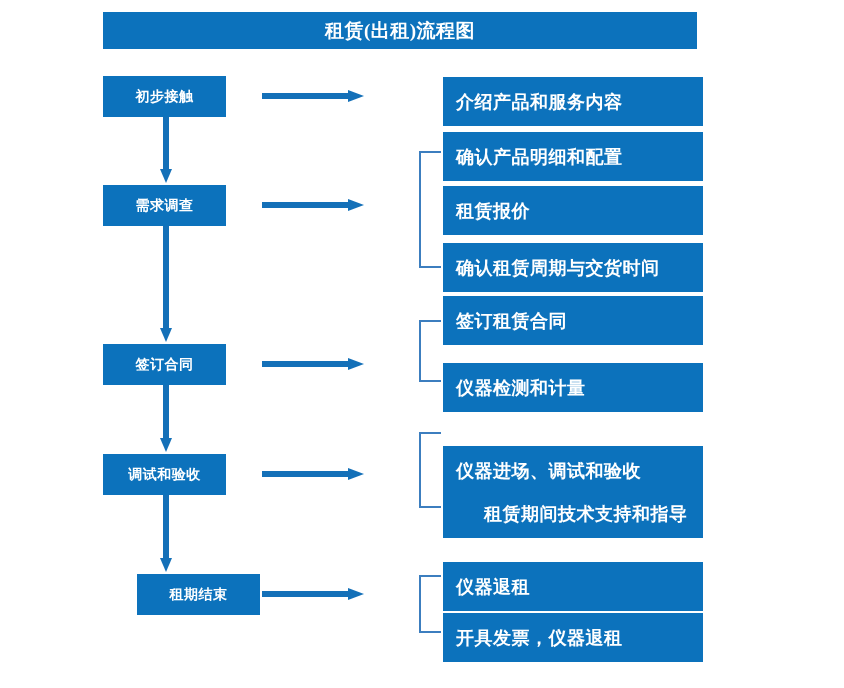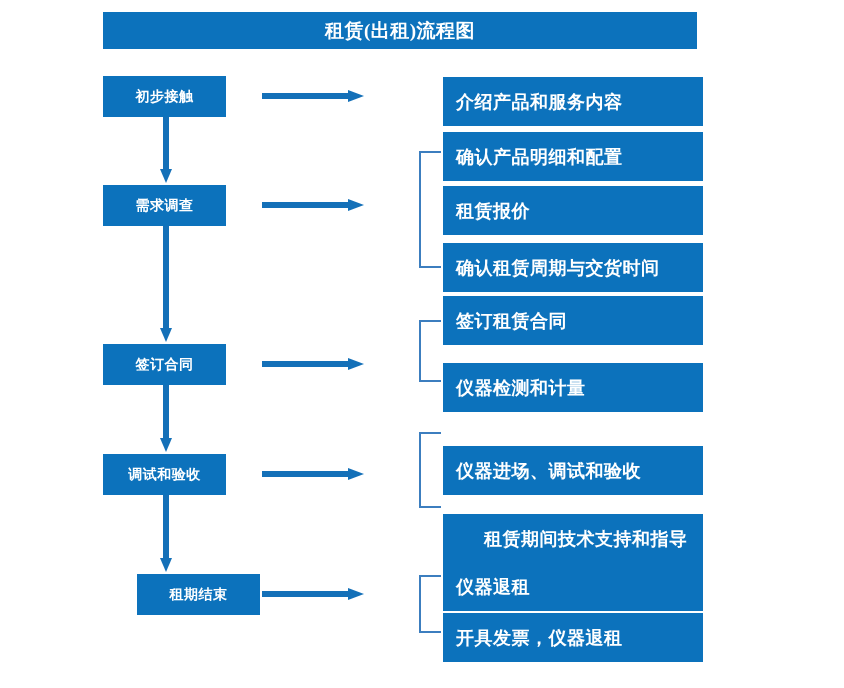--- a/index.html
+++ b/index.html
@@ -148,19 +148,19 @@
   <div class="box detail-box" style="top:186px;">租赁报价</div>
 
   <div class="box detail-box" style="top:243px;">确认租赁周期与交货时间</div>
 
   <div class="box detail-box" style="top:296px;">签订租赁合同</div>
 
   <div class="box detail-box" style="top:363px;">仪器检测和计量</div>
 
   <div class="box detail-box" style="top:422px;margin-top:24px;">仪器进场、调试和验收</div>
 
-  <div class="box detail-box" style="top:514px;padding-left:41px;">租赁期间技术支持和指导</div>
+  <div class="box detail-box" style="top:489px;padding-left:41px;">租赁期间技术支持和指导</div>
 
   <div class="box detail-box" style="top:562px;">仪器退租</div>
 
   <div class="box detail-box" style="top:613px;">开具发票，仪器退租</div>
 
 </div>
 
 </body></html>

